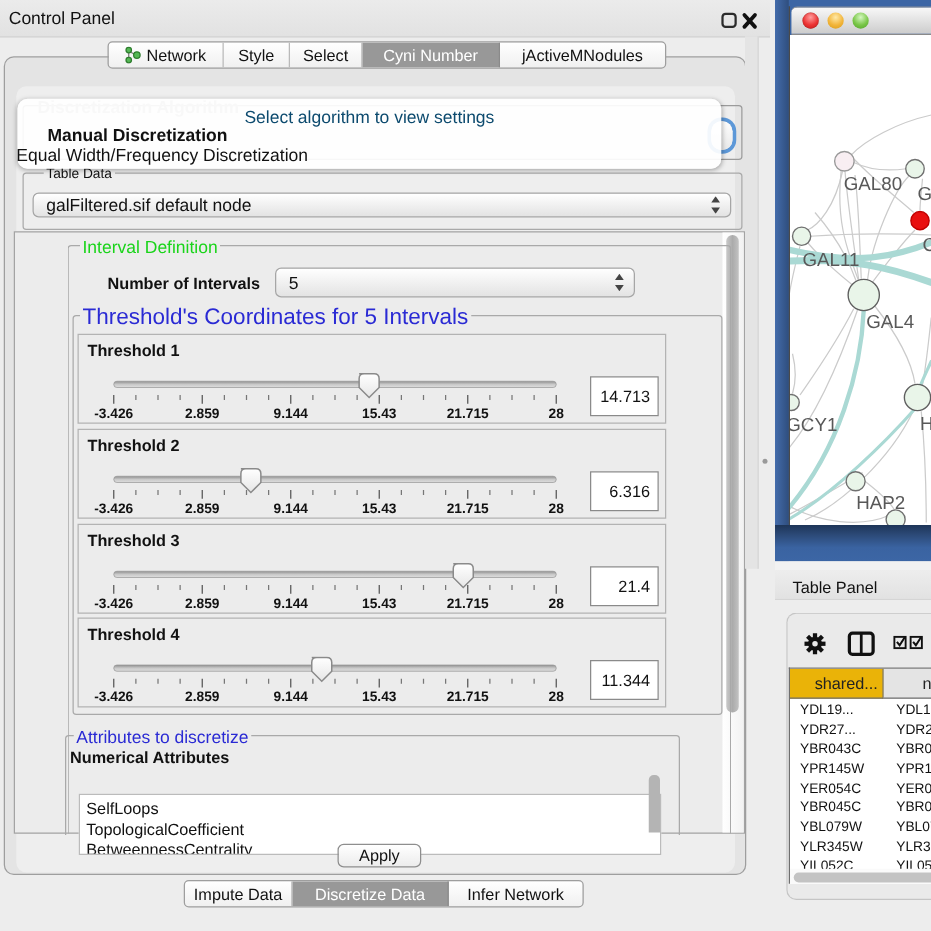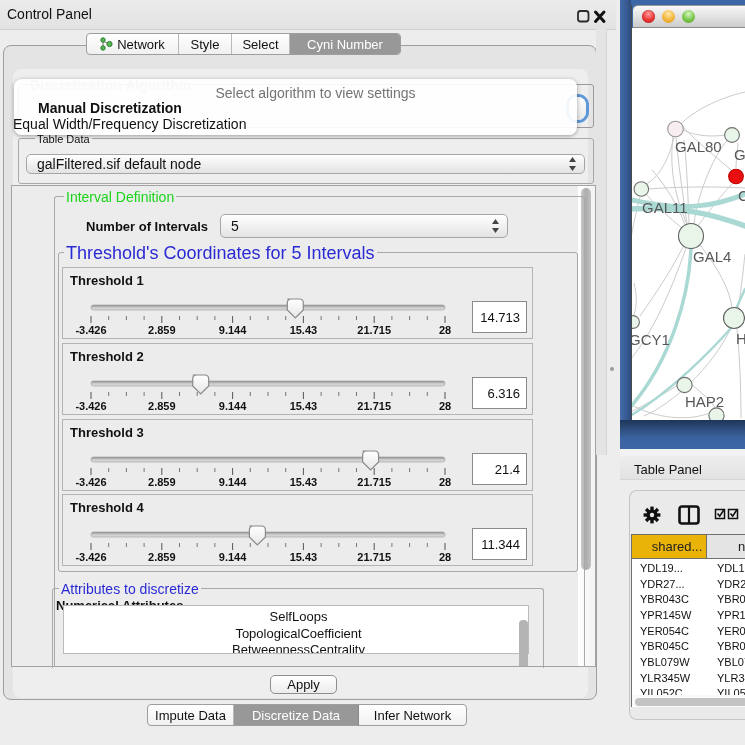--- a/index.html
+++ b/index.html
@@ -40,20 +40,21 @@
     <svg width="13" height="14" viewBox="0 0 13 14" style="margin-right:4px;">
       <line x1="3" y1="3" x2="3" y2="11" stroke="#777" stroke-width="1"></line>
       <line x1="3" y1="4" x2="9" y2="7" stroke="#777" stroke-width="1"></line>
       <circle cx="3" cy="3" r="2.2" fill="#55b855" stroke="#2e7d2e"></circle>
       <circle cx="3" cy="11" r="2.2" fill="#55b855" stroke="#2e7d2e"></circle>
       <circle cx="9.5" cy="7" r="2.6" fill="#55b855" stroke="#2e7d2e"></circle>
     </svg>Network</div>
   <div class="it" style="width:53px;">Style</div>
   <div class="it" style="width:58px;">Select</div>
   <div class="it sel" style="width:110px;">Cyni Number</div>
+  <div class="it" style="width:132px;">jActiveMNodules</div>
 </div>
 
 <div class="abs" style="left:3px;top:45px;width:594px;height:655px;border:1px solid #9e9e9e;border-radius:8px;background:#e4e4e4;box-sizing:border-box;"></div>
 
 <div class="abs" style="left:13px;top:69px;width:575px;height:629px;background:#eeeeee;border-radius:8px;"></div>
 
 <div class="gbox" style="left:18px;top:84px;width:574px;height:42px;border-color:#9b9b9b;"></div>
 <div class="abs" style="left:30px;top:77px;font-weight:bold;color:#a8a8a8;font-size:14px;">Discretization Algorithm</div>
 
 <div class="abs" style="left:569px;top:97px;width:17px;height:23px;border-radius:8px;background:linear-gradient(#fdfdfd,#e9e9e9);
@@ -175,37 +176,37 @@
     <path d="M 186.4 1 L 198.4 1 Q 202.4 1 202.4 5 L 202.4 12 L 194.4 20 L 186.4 12 L 186.4 5 Q 186.4 1 190.4 1 Z" fill="url(#thg)" stroke="#8a8a8a" stroke-width="1.2"></path>
   </svg>
   <div class="vfield">
       <span>11.344</span>
     </div>
 </div>
 
 <div class="gbox" style="left:52px;top:588px;width:490px;height:79px;border-bottom:none;border-radius:3px 3px 0 0;"></div>
 <div class="grouptitle" style="left:59px;top:582px;color:#2a2ad4;font-size:14px;line-height:14px;">Attributes to discretize</div>
 <div class="abs" style="left:56px;top:598px;font-weight:bold;">Numerical Attributes</div>
-<div class="abs" style="left:63px;top:605px;width:466px;height:49px;background:#fff;border:1px solid #bbb;box-sizing:border-box;overflow:hidden;text-align:center;">
+<div class="abs" style="left:63px;top:635px;width:466px;height:49px;background:#fff;border:1px solid #bbb;box-sizing:border-box;overflow:hidden;">
   <div style="padding:3px 0 0 5px;line-height:16.6px;">SelfLoops<br>TopologicalCoefficient<br>BetweennessCentrality</div>
 </div>
 <div class="abs" style="left:519px;top:620px;width:9px;height:46px;background:#b4b4b4;border-radius:4px 4px 0 0;"></div>
 
 <div class="abs" style="left:270px;top:675px;width:67px;height:19px;border:1px solid #8e8e8e;border-radius:5px;
      background:linear-gradient(#ffffff,#ececec);text-align:center;line-height:18px;box-sizing:border-box;">Apply</div>
 
 <div class="seg" style="left:147px;top:704px;">
   <div class="it" style="width:86px;">Impute Data</div>
   <div class="it sel" style="width:125px;">Discretize Data</div>
   <div class="it" style="width:107px;">Infer Network</div>
 </div>
 
 <div class="abs" style="left:14px;top:79px;width:563px;height:56px;background:rgba(255,255,255,0.92);
      border-radius:8px;box-shadow:0 1px 4px rgba(0,0,0,0.35);z-index:20;"></div>
-<div class="abs" style="left:14px;top:85px;width:563px;text-align:center;color:#737373;z-index:21;font-size:14px;padding-left:20px;">Select algorithm to view settings</div>
+<div class="abs" style="left:14px;top:85px;width:563px;text-align:center;color:#0c4a6e;z-index:21;font-size:14px;">Select algorithm to view settings</div>
 <div class="abs" style="left:14px;top:100px;font-weight:bold;z-index:21;font-size:14px;margin-left:24px;">Manual Discretization</div>
 <div class="abs" style="left:13px;top:116px;z-index:21;font-size:14px;">Equal Width/Frequency Discretization</div>
 
 <div class="abs" style="left:596px;top:29px;width:11px;height:426px;background:#e4e4e4;border-right:1px solid #d5d5d5;box-sizing:border-box;"></div>
 <div class="abs" style="left:610px;top:367px;width:4px;height:4px;border-radius:50%;background:#9a9a9a;"></div>
 
 <div class="abs" style="left:620px;top:0;width:125px;height:449px;background:#3c66a5;"></div>
 
 <div class="abs" style="left:620px;top:0;width:11px;height:449px;background:linear-gradient(90deg,#446cab,#2f4e7e);"></div>
 

